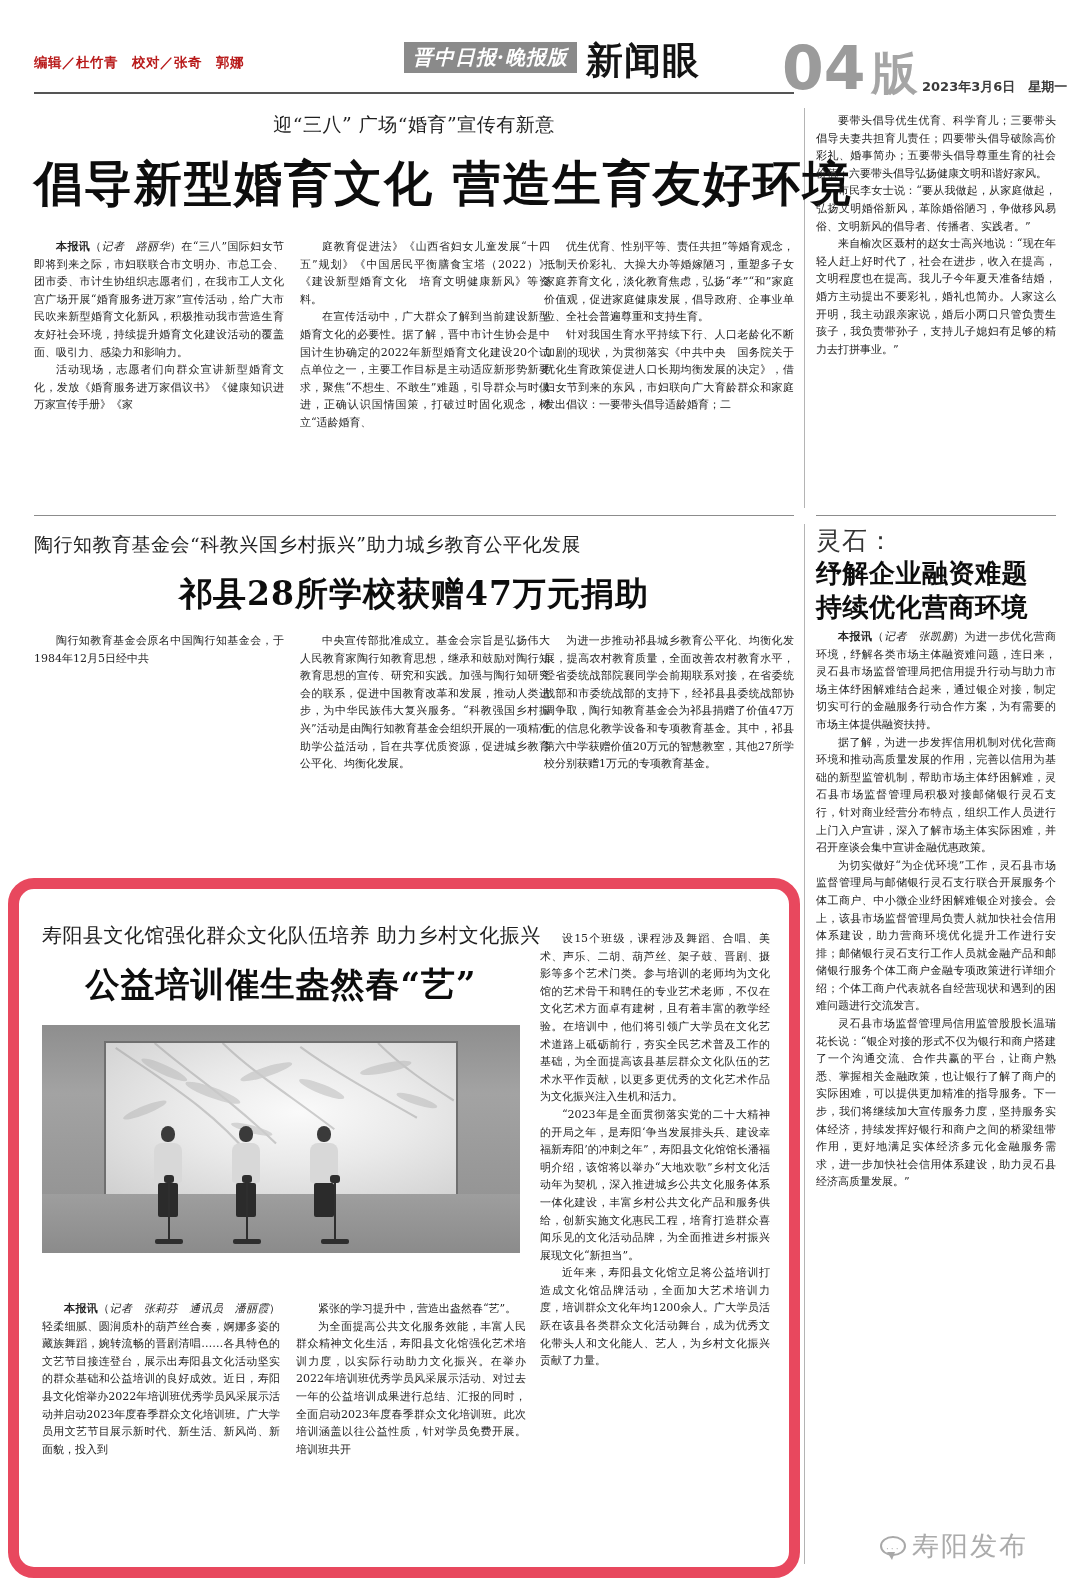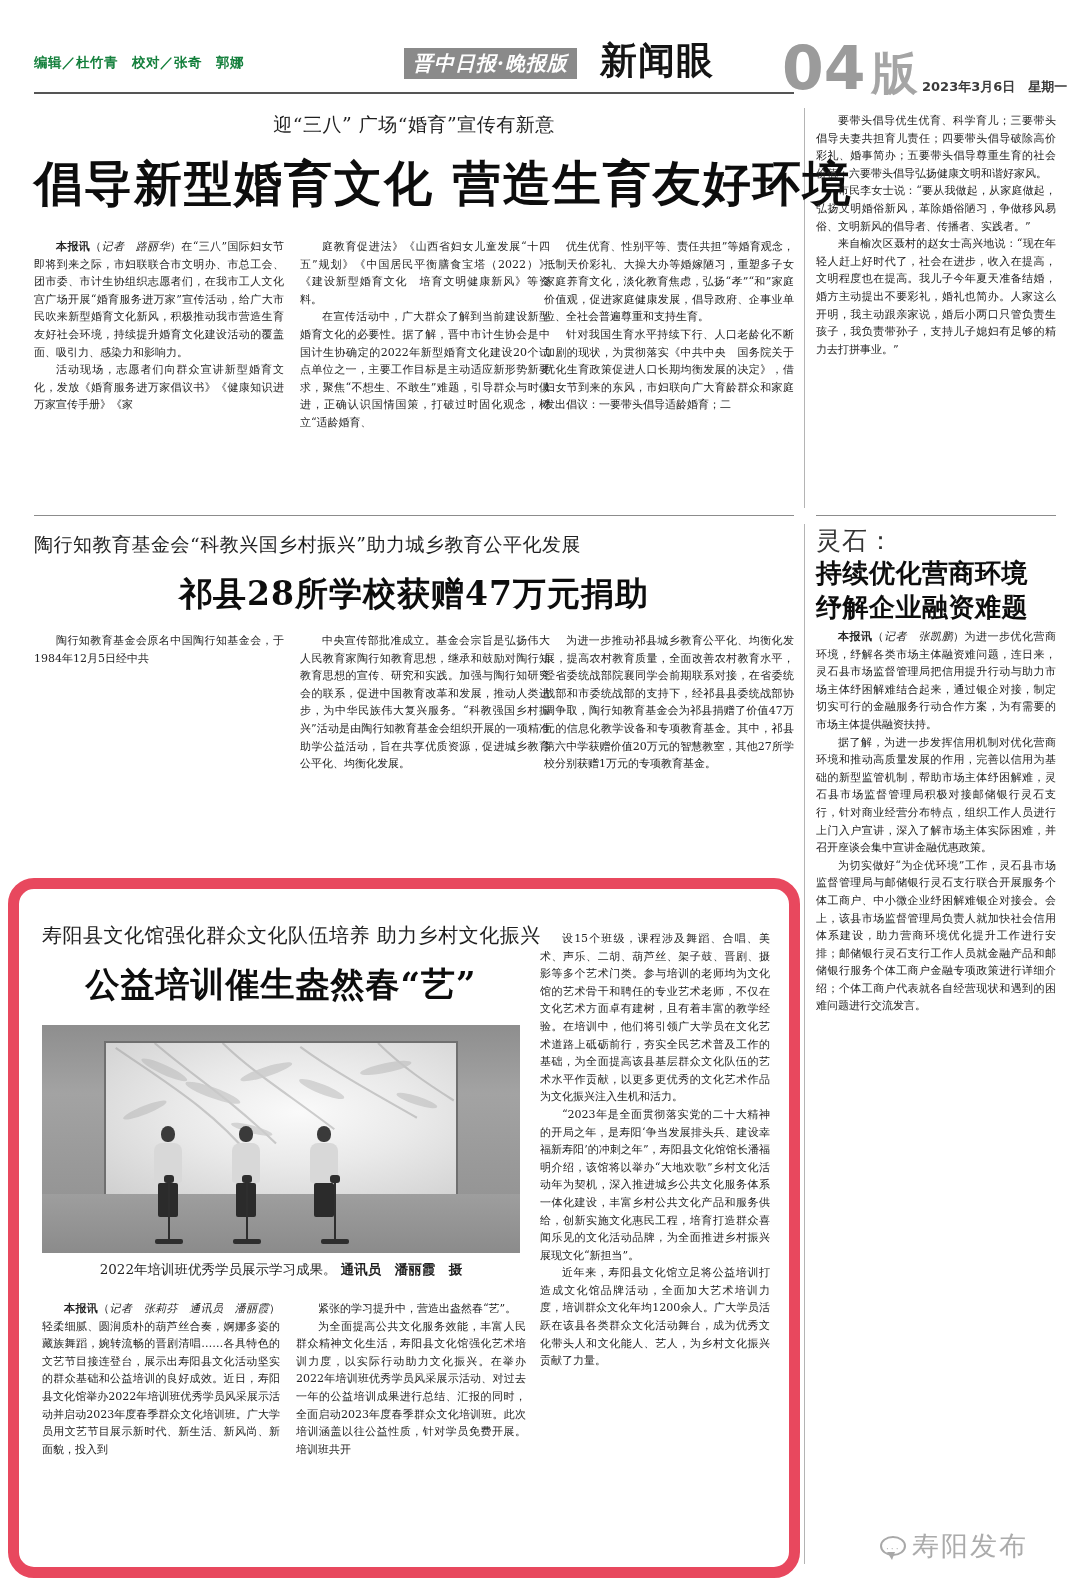--- a/index.html
+++ b/index.html
@@ -13,25 +13,25 @@
   .page { position: relative; width: 1080px; height: 1578px; background:#fff; }
 
   
   .masthead {
     position: absolute; left: 0; top: 40px; width: 1080px; height: 62px;
     display: flex; align-items: flex-start;
   }
   .editline {
     position: absolute; left: 34px; top: 14px;
     font-family: "DejaVu Sans", "Liberation Sans", sans-serif;
-    font-size: 13.5px; font-weight: 700; color: #15803d; letter-spacing: .5px;
+    font-size: 13.5px; font-weight: 700; color: #b91c1c; letter-spacing: .5px;
   }
   .brandwrap {
     position: absolute; left: 404px; top: 2px;
-    display: flex; align-items: flex-end; gap: 23px;
+    display: flex; align-items: flex-start; gap: 9px;
   }
   .brandbox {
     background: #8a8a8a; color: #ffffff;
     padding: 5px 9px 6px 9px;
     font-family: "DejaVu Serif", "Liberation Serif", serif;
     font-size: 20px; font-weight: 700; letter-spacing: 1px;
     line-height: 1; white-space: nowrap;
     font-style: italic;
   }
   .brandeye {
@@ -239,27 +239,28 @@
       <p>中央宣传部批准成立。基金会宗旨是弘扬伟大人民教育家陶行知教育思想，继承和鼓励对陶行知教育思想的宣传、研究和实践。加强与陶行知研究会的联系，促进中国教育改革和发展，推动人类进步，为中华民族伟大复兴服务。“科教强国乡村振兴”活动是由陶行知教育基金会组织开展的一项精准助学公益活动，旨在共享优质资源，促进城乡教育公平化、均衡化发展。</p>
     </div>
   <div class="col" style="left:544px; top:632px; width:250px; height:240px;">
       <p>为进一步推动祁县城乡教育公平化、均衡化发展，提高农村教育质量，全面改善农村教育水平，经省委统战部院襄同学会前期联系对接，在省委统战部和市委统战部的支持下，经祁县县委统战部协调争取，陶行知教育基金会为祁县捐赠了价值47万元的信息化教学设备和专项教育基金。其中，祁县第六中学获赠价值20万元的智慧教室，其他27所学校分别获赠1万元的专项教育基金。</p>
     </div>
 
   <div style="position:absolute;left:816px;top:524px;width:240px;">
     <div class="side-kicker">灵石：</div>
   </div>
   <div style="position:absolute;left:816px;top:556px;width:244px;">
+    <div class="side-head">纾解企业融资难题</div>
     <div class="side-head">持续优化营商环境</div>
-    <div class="side-head">纾解企业融资难题</div>
   </div>
   <div class="col" style="left:816px; top:628px; width:240px; height:900px;">
       <p><span class="lead">本报讯</span>（<span class="byline-it">记者　张凯鹏</span>）为进一步优化营商环境，纾解各类市场主体融资难问题，连日来，灵石县市场监督管理局把信用提升行动与助力市场主体纾困解难结合起来，通过银企对接，制定切实可行的金融服务行动合作方案，为有需要的市场主体提供融资扶持。</p>
       <p>据了解，为进一步发挥信用机制对优化营商环境和推动高质量发展的作用，完善以信用为基础的新型监管机制，帮助市场主体纾困解难，灵石县市场监督管理局积极对接邮储银行灵石支行，针对商业经营分布特点，组织工作人员进行上门入户宣讲，深入了解市场主体实际困难，并召开座谈会集中宣讲金融优惠政策。</p>
       <p>为切实做好“为企优环境”工作，灵石县市场监督管理局与邮储银行灵石支行联合开展服务个体工商户、中小微企业纾困解难银企对接会。会上，该县市场监督管理局负责人就加快社会信用体系建设，助力营商环境优化提升工作进行安排；邮储银行灵石支行工作人员就金融产品和邮储银行服务个体工商户金融专项政策进行详细介绍；个体工商户代表就各自经营现状和遇到的困难问题进行交流发言。</p>
+      <p>灵石县市场监督管理局信用监管股股长温瑞花长说：“银企对接的形式不仅为银行和商户搭建了一个沟通交流、合作共赢的平台，让商户熟悉、掌握相关金融政策，也让银行了解了商户的实际困难，可以提供更加精准的指导服务。下一步，我们将继续加大宣传服务力度，坚持服务实体经济，持续发挥好银行和商户之间的桥梁纽带作用，更好地满足实体经济多元化金融服务需求，进一步加快社会信用体系建设，助力灵石县经济高质量发展。”</p>
     </div>
 
   <div class="vrule" style="left:804px; top:524px; height:1040px;"></div>
 
   <div class="redbox"></div>
 
   <div style="position:absolute;left:42px;top:922px;width:718px;">
     <div class="kicker kicker-left" style="font-size:20px;">寿阳县文化馆强化群众文化队伍培养  助力乡村文化振兴</div>
   </div>
   <div style="position:absolute;left:42px;top:962px;width:478px;">
@@ -306,24 +307,20 @@
     <div class="micstand" style="left:204px;"></div>
 
     <div class="performer" style="left:268px;">
       <div class="head"></div>
       <div class="body"></div>
       <div class="legs"></div>
     </div>
     <div class="micstand" style="left:292px;"></div>
   </div>
 
-  <div class="caption">
-    <span>2022年培训班优秀学员展示学习成果。</span>
-    <span class="credit">通讯员　潘丽霞　摄</span>
-  </div>
 
   <div class="col" style="left:42px;  top:1300px; width:238px; height:268px;">
       <p><span class="lead">本报讯</span>（<span class="byline-it">记者　张莉芬　通讯员　潘丽霞</span>）轻柔细腻、圆润质朴的葫芦丝合奏，婀娜多姿的藏族舞蹈，婉转流畅的晋剧清唱……各具特色的文艺节目接连登台，展示出寿阳县文化活动坚实的群众基础和公益培训的良好成效。近日，寿阳县文化馆举办2022年培训班优秀学员风采展示活动并启动2023年度春季群众文化培训班。广大学员用文艺节目展示新时代、新生活、新风尚、新面貌，投入到</p>
     </div>
   <div class="col" style="left:296px; top:1300px; width:230px; height:268px;">
       <p>紧张的学习提升中，营造出盎然春“艺”。</p>
       <p>为全面提高公共文化服务效能，丰富人民群众精神文化生活，寿阳县文化馆强化艺术培训力度，以实际行动助力文化振兴。在举办2022年培训班优秀学员风采展示活动、对过去一年的公益培训成果进行总结、汇报的同时，全面启动2023年度春季群众文化培训班。此次培训涵盖以往公益性质，针对学员免费开展。培训班共开</p>
     </div>
   <div class="col" style="left:540px; top:922px; width:230px; height:646px;margin-top:8px;">
       <p>设15个班级，课程涉及舞蹈、合唱、美术、声乐、二胡、葫芦丝、架子鼓、晋剧、摄影等多个艺术门类。参与培训的老师均为文化馆的艺术骨干和聘任的专业艺术老师，不仅在文化艺术方面卓有建树，且有着丰富的教学经验。在培训中，他们将引领广大学员在文化艺术道路上砥砺前行，夯实全民艺术普及工作的基础，为全面提高该县基层群众文化队伍的艺术水平作贡献，以更多更优秀的文化艺术作品为文化振兴注入生机和活力。</p>

